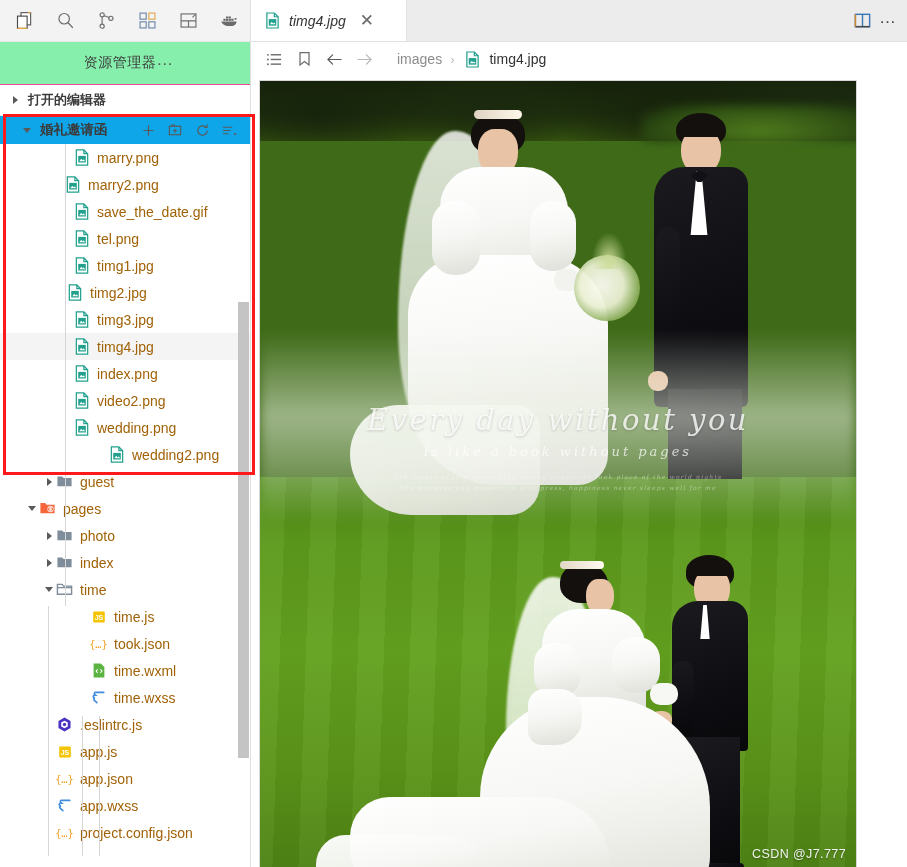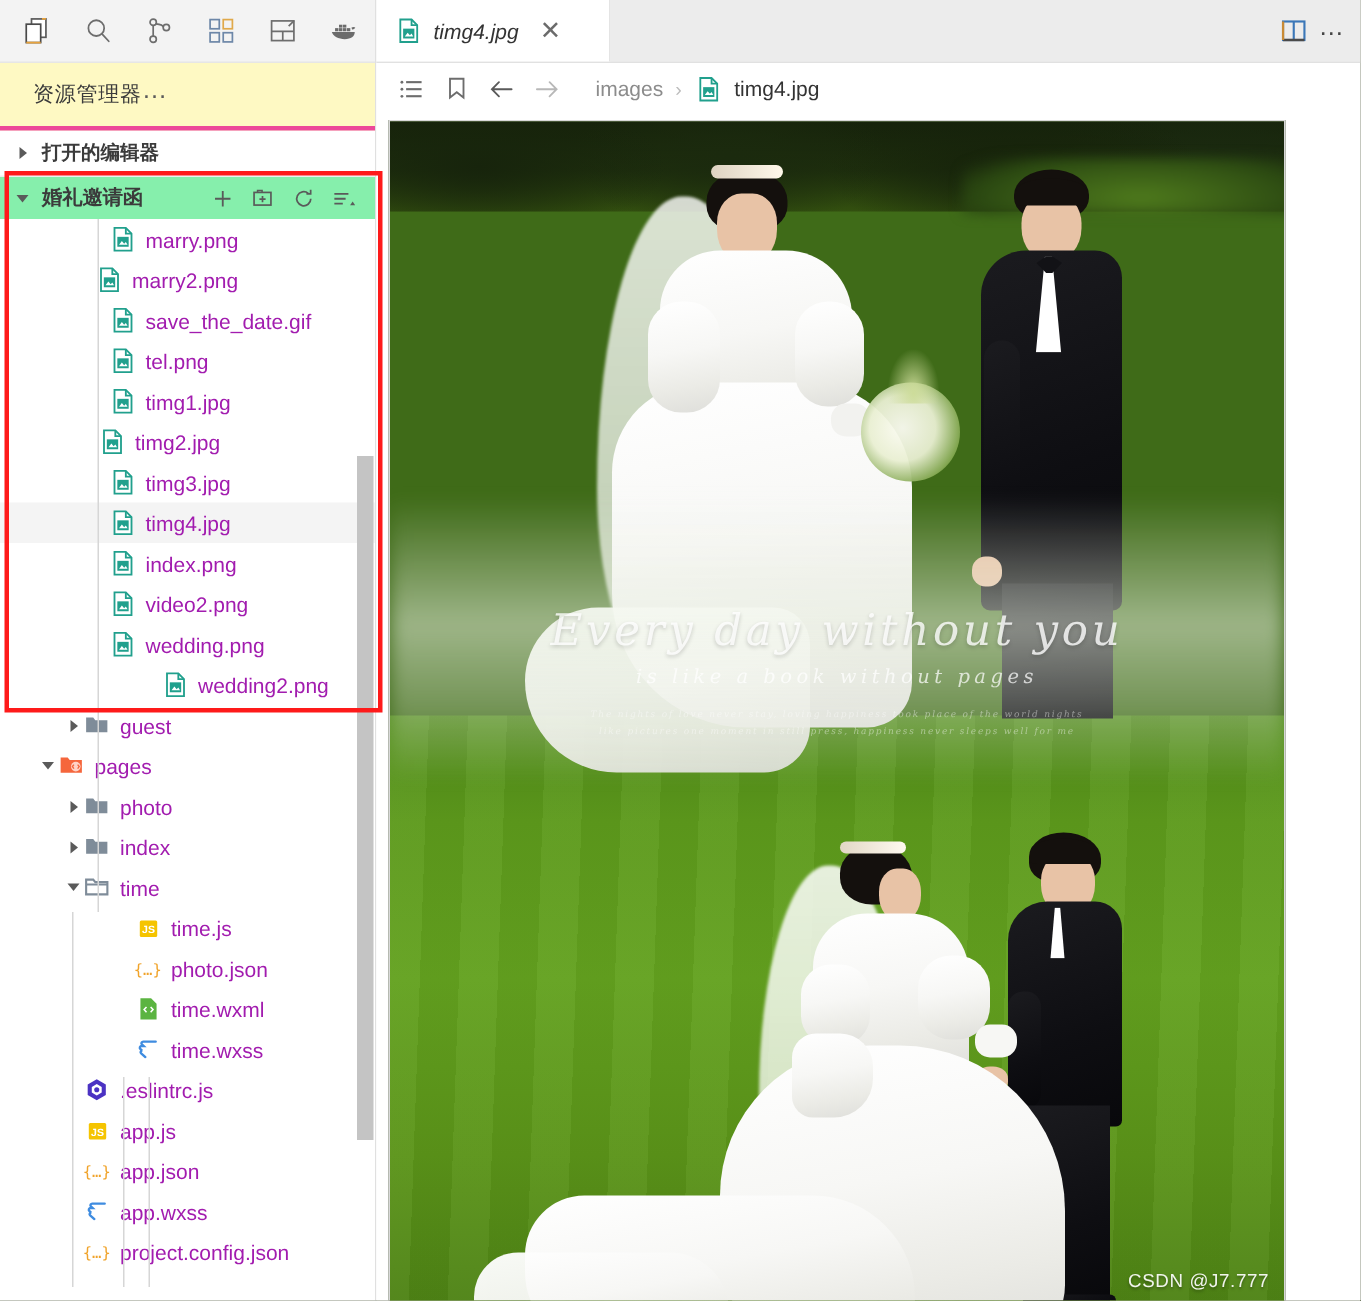--- a/index.html
+++ b/index.html
@@ -28,53 +28,53 @@
     padding-left:8px;gap:8px;
   }
   .abtn{
     width:33px;height:32px;display:flex;align-items:center;justify-content:center;
     cursor:pointer;
   }
   .abtn svg{display:block;}
 
   .sbhead{
     height:42px;flex:0 0 42px;display:flex;align-items:center;
-    padding:0 14px 0 22px;justify-content:flex-start;
-    background:#fef9c3;border-bottom:3px solid #ec4899;
+    padding:0 14px 0 22px;justify-content:center;
+    background:#86efac;border-bottom:1px solid #ec4899;
   }
   .sbhead .ttl{font-size:14px;color:#3b3b3b;letter-spacing:.5px;}
   .sbhead .dots{font-size:17px;color:#5a5a5a;letter-spacing:1px;cursor:pointer;line-height:10px;padding-bottom:6px;}
 
   .openeditors{
     height:30px;flex:0 0 30px;display:flex;align-items:center;
     padding-left:8px;gap:6px;border-bottom:1px solid #efefef;
   }
   .openeditors .lbl{font-size:13px;color:#3b3b3b;font-weight:600;}
 
   .twisty{width:14px;height:14px;display:inline-flex;align-items:center;justify-content:center;flex:0 0 14px;}
   .twisty.right::before{content:"";border-left:5px solid #5a5a5a;border-top:4px solid transparent;border-bottom:4px solid transparent;display:block;}
   .twisty.down::before{content:"";border-top:5px solid #5a5a5a;border-left:4px solid transparent;border-right:4px solid transparent;display:block;}
   .twisty.blank::before{content:"";}
 
   .projhdr{
     height:28px;flex:0 0 28px;display:flex;align-items:center;
-    padding-left:8px;gap:4px;background:#86efac;
+    padding-left:20px;gap:4px;background:#0ea5e9;
   }
   .projhdr .pname{font-size:13.5px;font-weight:700;color:#3b3b3b;margin-left:2px;}
   .projhdr .acts{margin-left:auto;display:flex;align-items:center;gap:9px;padding-right:12px;}
   .projhdr .acts .ic{width:18px;height:18px;display:flex;align-items:center;justify-content:center;cursor:pointer;}
 
   .treewrap{position:relative;flex:1 1 auto;overflow:hidden;background:#fff;}
   .tree{position:relative;}
   .row{
     height:27px;display:flex;align-items:center;
     padding-right:6px;white-space:nowrap;cursor:pointer;position:relative;
   }
   .row.sel{background:#f4f4f4;}
-  .row .nm{font-size:14px;color:#a21caf;margin-left:7px;}
+  .row .nm{font-size:14px;color:#a16207;margin-left:7px;}
   .fi{width:17px;height:17px;flex:0 0 17px;display:flex;align-items:center;justify-content:center;}
   .guide{position:absolute;width:1px;background:#d6d6d6;}
 
   .vscroll{
     position:absolute;right:1px;width:11px;background:#c4c4c4;border-radius:0;
   }
 
   
   .editor{position:relative;flex:1 1 auto;height:867px;background:#ffffff;display:flex;flex-direction:column;}
   .tabsrow{
@@ -499,21 +499,21 @@
             </span>
             <span class="nm">time.js</span>
           </div>
           <div class="row" style="padding-left: 76px;">
             <span class="twisty blank"></span>
             <span class="fi">
               <svg width="18" height="16" viewBox="0 0 18 16">
                 <text x="9" y="12" text-anchor="middle" font-size="11" font-family="DejaVu Sans Mono, monospace" fill="#f0a32a">{…}</text>
               </svg>
             </span>
-            <span class="nm">photo.json</span>
+            <span class="nm">took.json</span>
           </div>
           <div class="row" style="padding-left: 76px;">
             <span class="twisty blank"></span>
             <span class="fi">
               <svg width="16" height="17" viewBox="0 0 16 18">
                 <path d="M2.3 1.5h7.5l3.9 3.9v11.1H2.3z" fill="#5bb441"></path>
                 <path d="M6.6 7.7L4.9 9.6l1.7 1.9M9.5 7.7l1.7 1.9-1.7 1.9" stroke="#fff" stroke-width="1.1" fill="none"></path>
               </svg>
             </span>
             <span class="nm">time.wxml</span>

